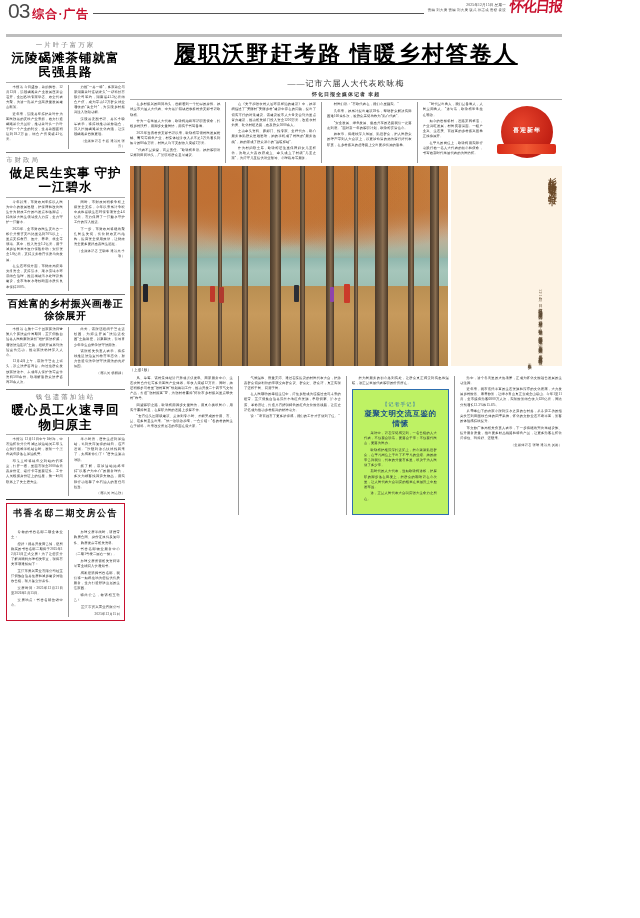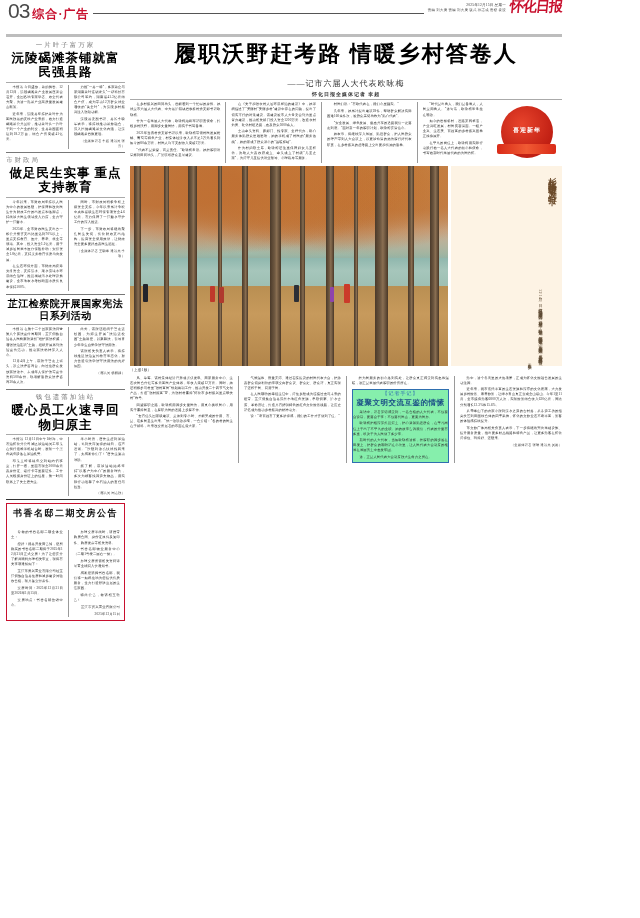--- a/index.html
+++ b/index.html
@@ -30,21 +30,21 @@
   
   .body-text{
     font-size:3.3px;line-height:1.55;color:#2a2a2a;text-align:justify;
     letter-spacing:.15px;word-break:break-all;
   }
   .body-text p{margin:0 0 1.5px 0;text-indent:2em;}
   .col-rule{border-left:.6px solid #9a9a9a;}
 
   
   .kicker{font-size:6.5px;color:#777;text-align:center;letter-spacing:2px;margin-bottom:1px;}
-  .hl-big{font-size:22px;font-weight:bold;text-align:center;letter-spacing:2px;line-height:1.15;color:#000;}
+  .hl-big{font-size:22px;font-weight:bold;text-align:center;letter-spacing:2px;line-height:1.15;color:#000;text-decoration:underline;}
   .hl-sub{font-size:8px;text-align:center;color:#333;letter-spacing:1px;margin-top:12px;}
   .byline{font-size:5px;text-align:center;color:#333;letter-spacing:1px;margin-top:2px;font-weight:bold;}
   .deptname{font-size:6.5px;color:#8a8a8a;letter-spacing:2px;margin-bottom:1px;}
   .hl-dept{font-size:12.5px;font-weight:bold;letter-spacing:1px;line-height:1.15;color:#000;text-align:center;}
   .hl-med{font-size:10px;font-weight:bold;letter-spacing:.5px;text-align:center;line-height:1.2;color:#000;}
 
   hr.thin{border:none;border-top:.7px solid #777;margin:3px 0;}
   hr.thick{border:none;border-top:1.6px solid #333;margin:3px 0;}
   hr.hair{border:none;border-top:.5px solid #aaa;margin:2px 0;}
 
@@ -87,21 +87,21 @@
   .ornament{position:relative;width:100%;height:58px;}
   .orn-circle{position:absolute;left:50%;top:4px;transform:translateX(-50%);
     width:52px;height:52px;border-radius:50%;
     background:radial-gradient(circle at 40% 35%,#e8442c,#c01f13 70%);}
   .orn-text{position:absolute;left:50%;top:50%;transform:translate(-50%,-50%);
     color:#fff;font-size:6px;font-weight:bold;letter-spacing:1px;text-align:center;line-height:1.3;}
   .orn-band{position:absolute;left:8%;right:8%;bottom:6px;height:10px;
     background:linear-gradient(90deg,#d92b18,#f05a33,#d92b18);border-radius:2px;}
 
   
-  .boxed{border:.8px solid #2f6fb0;padding:0;box-sizing:border-box;background:#86efac;}
+  .boxed{border:.8px solid #2f6fb0;padding:11px;box-sizing:border-box;background:#bef264;}
   .boxed-title{font-size:5px;text-align:center;color:#2f6fb0;letter-spacing:1px;margin-bottom:2px;}
   .boxed-hl{font-size:7.5px;font-weight:bold;text-align:center;color:#1b4f86;letter-spacing:.5px;margin-bottom:2px;}
 
   
   .adbox{border:1px solid #c8102e;padding:3px 4px;box-sizing:border-box;}
   .ad-title{font-size:9px;font-weight:bold;text-align:center;letter-spacing:1.5px;margin-bottom:10px;}
   .ad-foot{font-size:3.4px;text-align:right;color:#333;margin-top:2px;}
   .sign{font-size:3.3px;text-align:right;color:#444;margin-top:1px;}
 </style>
 </head>
@@ -143,40 +143,40 @@
             <p>沅陵县委副书记、县长李晓军表示，将持续推动茶旅融合，深入挖掘碣滩茶文化内涵，让沅陵碣滩茶香飘更远。</p>
             <div class="sign">（全媒体记者 李超 通讯员 张云）</div>
           </div>
         </div>
       </div>
 
       <hr class="thin">
 
       <div>
         <div class="deptname">市财政局</div>
-        <div class="hl-dept">做足民生实事 重点支持教育</div>
+        <div class="hl-dept">做足民生实事 守护一江碧水</div>
         <hr class="hair">
         <div class="cols" style="gap:5px;">
           <div class="col body-text" style="width:50%;">
             <p>今年以来，市财政局坚持以人民为中心的发展思想，把保障和改善民生作为财政工作的出发点和落脚点，持续加大民生领域投入力度，全力守护一江碧水。</p>
             <p>2025年，全市财政民生支出占一般公共预算支出比重达到70%以上，重点支持教育、医疗、养老、就业等领域。其中，投入资金3.2亿元，用于城乡居民基本医疗保险补助；安排资金1.8亿元，支持义务教育优质均衡发展。</p>
             <p>在生态环保方面，市财政局统筹安排资金，支持沅水、渠水流域水环境综合治理，推进城镇污水处理设施建设，全市地表水考核断面水质优良率保持100%。</p>
           </div>
           <div class="col body-text col-rule" style="width:50%;padding-left:5px;">
             <p>同时，市财政局积极争取上级资金支持，今年以来累计争取中央和省级生态环保专项资金4.6亿元，有力保障了一江碧水守护工作的深入推进。</p>
             <p>下一步，市财政局将继续聚焦民生关切，优化财政支出结构，提高资金使用效益，让财政资金更多更好惠及民生福祉。</p>
             <div class="sign">（全媒体记者 王晓峰 通讯员 李明）</div>
           </div>
         </div>
       </div>
 
       <hr class="thin">
 
       <div>
-        <div class="hl-med">芷江检察院开展国家宪法日系列活动</div>
+        <div class="hl-med">百姓富的乡村振兴画卷正徐徐展开</div>
         <hr class="hair">
         <div class="cols" style="gap:5px;">
           <div class="col body-text" style="width:50%;">
             <p>本报讯 在第十二个国家宪法日暨第八个宪法宣传周期间，芷江侗族自治县人民检察院紧扣"维护宪法权威，增强法治意识"主题，组织开展系列法治宣传活动，推动宪法精神深入人心。</p>
             <p>12月4日上午，该院干警走上街头，设立法律咨询台，向过往群众发放宪法读本、未成年人保护法等宣传资料500余份，现场解答群众法律咨询30余人次。</p>
           </div>
           <div class="col body-text col-rule" style="width:50%;padding-left:5px;">
             <p>此外，该院还组织干警走进校园，为师生开展"法治进校园"主题讲座，以案释法，引导青少年学生自觉学法守法用法。</p>
             <p>该院相关负责人表示，将持续推进法治宣传教育常态化，努力营造尊法学法守法用法的良好氛围。</p>
             <div class="sign">（通讯员 杨丽娟）</div>

